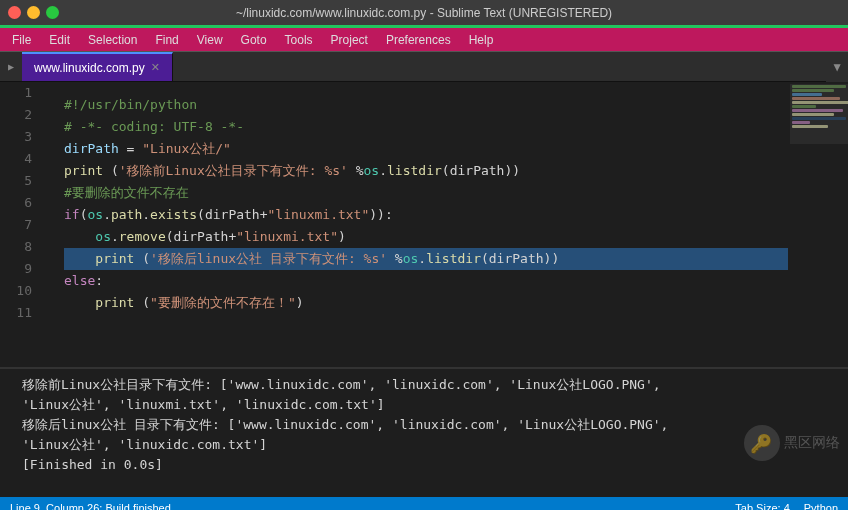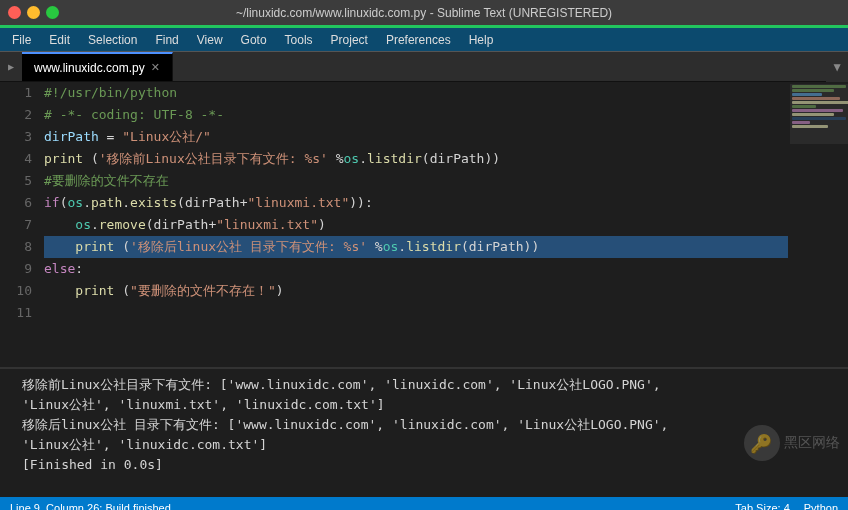--- a/index.html
+++ b/index.html
@@ -41,21 +41,21 @@
     .btn-min { background: #febc2e; }
     .btn-max { background: #28c840; }
     .titlebar-title {
       color: #ccc;
       font-size: 12px;
       font-family: sans-serif;
     }
 
     
     .menubar {
-      background: #0c4a6e;
+      background: #be185d;
       height: 24px;
       display: flex;
       align-items: center;
       padding: 0 4px;
       border-bottom: 1px solid #555;
       gap: 2px;
     }
     .menu-item {
       color: #ddd;
       font-size: 12px;
@@ -91,21 +91,21 @@
       font-family: sans-serif;
       padding: 0 12px;
       display: flex;
       align-items: center;
       gap: 6px;
       cursor: pointer;
       border-right: 1px solid #111;
       border-top: 2px solid transparent;
     }
     .tab.active {
-      background: #000000;
+      background: #4c1d95;
       color: #fff;
       border-top: 2px solid #4d90fe;
     }
     .tab-close {
       font-size: 11px;
       color: #888;
       cursor: pointer;
     }
     .tab-arrow-dropdown {
       position: absolute;
@@ -132,24 +132,25 @@
       padding: 0 6px 0 0;
       text-align: right;
       color: #666;
       font-size: 13px;
       line-height: 22px;
       user-select: none;
       flex-shrink: 0;
     }
     .code-content {
       flex: 1;
-      padding: 0 0 0 6px;
+      padding: 12px 0 0 6px;
       overflow: hidden;
       line-height: 22px;
       font-size: 13px;
+      margin-left: 20px;
     }
 
     
     .minimap {
       width: 60px;
       background: #1e1e1e;
       flex-shrink: 0;
       overflow: hidden;
       position: relative;
     }

